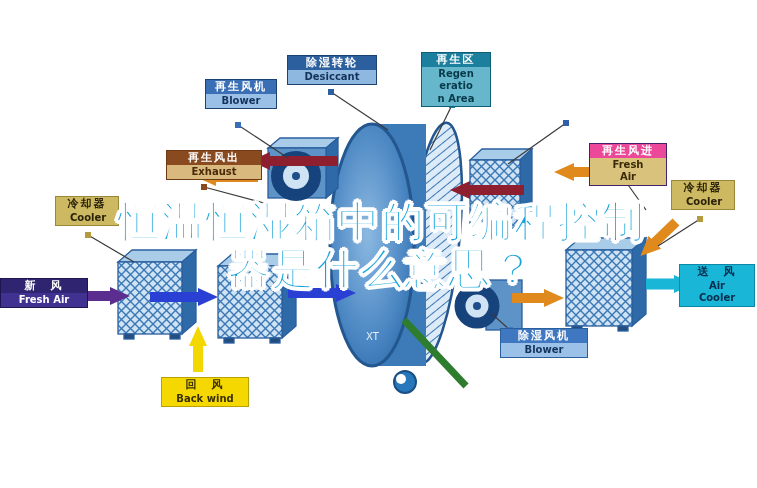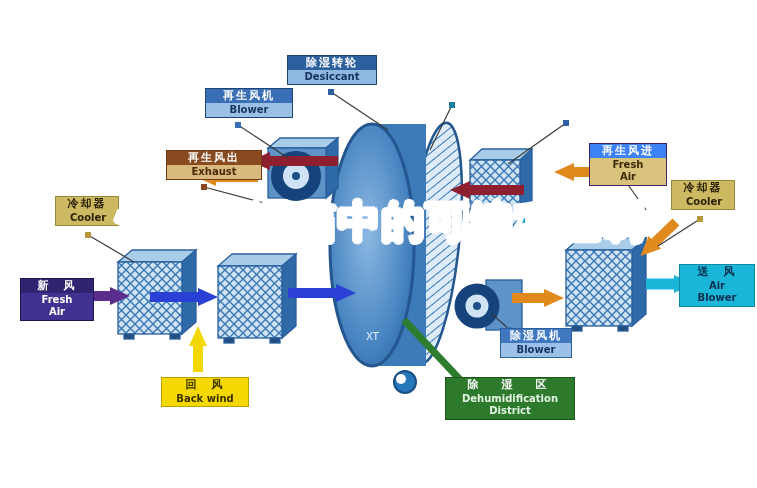--- a/index.html
+++ b/index.html
@@ -21,21 +21,21 @@
   .tone-regenarea{border:1px solid #0f5e78}
   .tone-regenarea .zh{background:#1d7f9e;color:#fff}
   .tone-regenarea .en{background:#66b7cc;color:#083a4a;word-break:break-all;}
   .tone-bluebox{border:1px solid #1d4470}
   .tone-bluebox .zh{background:#3a6fb5;color:#fff}
   .tone-bluebox .en{background:#9bc0e6;color:#14335c}
   .tone-exhaust{border:1px solid #6e3a14}
   .tone-exhaust .zh{background:#8a4a1f;color:#fff}
   .tone-exhaust .en{background:#d9b97e;color:#4a2a08}
   .tone-regenin{border:1px solid #452368}
-  .tone-regenin .zh{background:#3b82f6;color:#fff}
+  .tone-regenin .zh{background:#ec4899;color:#fff}
   .tone-regenin .en{background:#d8c27c;color:#3a2a06}
   .tone-cooler{border:1px solid #9a8838}
   .tone-cooler .zh{background:#cdb961;color:#2a2208}
   .tone-cooler .en{background:#cdb961;color:#2a2208}
   .tone-freshair{border:1px solid #1e1650}
   .tone-freshair .zh{background:#2e2470;color:#fff}
   .tone-freshair .en{background:#413191;color:#fff}
   .tone-supply{border:1px solid #0d87a5}
   .tone-supply .zh{background:#19b6d8;color:#062c4e}
   .tone-supply .en{background:#19b6d8;color:#062c4e}
@@ -44,21 +44,21 @@
   .tone-backwind .en{background:#f5d800;color:#3a3000}
   .tone-dehblower{border:1px solid #2a5f9e}
   .tone-dehblower .zh{background:#3f78c0;color:#fff}
   .tone-dehblower .en{background:#9cc1e8;color:#14335c}
   .tone-dehdistrict{border:1px solid #1c541c}
   .tone-dehdistrict .zh{background:#2d7a2d;color:#fff;letter-spacing:6px}
   .tone-dehdistrict .en{background:#2d7a2d;color:#e2f3e2}
   
   .headline{
     position:absolute;left:0;right:0;top:198px;z-index:5;text-align:center;
-    font-weight:bold;font-size:42px;line-height:47px;letter-spacing:2px;
+    font-weight:normal;font-size:42px;line-height:47px;letter-spacing:2px;
     color:#17a3da;
     -webkit-text-stroke:2px #ffffff;
     text-shadow:
       -2px -2px 0 #fff, 2px -2px 0 #fff, -2px 2px 0 #fff, 2px 2px 0 #fff,
       0 -3px 0 #fff, 0 3px 0 #fff, -3px 0 0 #fff, 3px 0 0 #fff;
     padding-left: 7px;
   }
 </style>
 </head>
 <body>
@@ -190,22 +190,26 @@
       <rect x="697" y="216" width="6" height="6" fill="#b49b3e"></rect>
       <rect x="507" y="327" width="6" height="6" fill="#3f78c0"></rect>
     </g>
   </svg>
 
   <div class="lbl tone-desiccant" style="left:287px;top:55px;width:90px">
     <div class="zh">除湿转轮</div>
     <div class="en">Desiccant</div>
   </div>
 
-
-  <div class="lbl tone-bluebox" style="left:205px;top:88px;width:88px">
+  <div class="lbl tone-regenarea" style="left:421px;top:52px;width:70px">
+    <div class="zh">再生区</div>
+    <div class="en">Regeneration Area</div>
+  </div>
+
+  <div class="lbl tone-bluebox" style="left:205px;top:79px;width:72px">
     <div class="zh">再生风机</div>
     <div class="en">Blower</div>
   </div>
 
 
   <div class="lbl tone-exhaust" style="left:166px;top:150px;width:96px">
     <div class="zh">再生风出</div>
     <div class="en">Exhaust</div>
   </div>
 
@@ -217,42 +221,39 @@
   <div class="lbl tone-cooler" style="left:55px;top:196px;width:64px">
     <div class="zh">冷却器</div>
     <div class="en">Cooler</div>
   </div>
 
   <div class="lbl tone-cooler" style="left:671px;top:180px;width:64px">
     <div class="zh">冷却器</div>
     <div class="en">Cooler</div>
   </div>
 
-  <div class="lbl tone-freshair" style="left:20px;top:278px;width:74px">
+  <div class="lbl tone-freshair" style="left:0;top:278px;width:88px">
     <div class="zh">新　风</div>
     <div class="en">Fresh Air</div>
   </div>
 
   <div class="lbl tone-supply" style="left:679px;top:264px;width:76px">
     <div class="zh">送　风</div>
-    <div class="en">Air Blower</div>
+    <div class="en">Air Cooler</div>
   </div>
 
   <div class="lbl tone-backwind" style="left:161px;top:377px;width:88px">
     <div class="zh">回　风</div>
     <div class="en">Back wind</div>
   </div>
 
-  <div class="lbl tone-dehblower" style="left:500px;top:328px;width:72px">
+  <div class="lbl tone-dehblower" style="left:500px;top:328px;width:88px">
     <div class="zh">除湿风机</div>
     <div class="en">Blower</div>
   </div>
 
-  <div class="lbl tone-dehdistrict" style="left:445px;top:377px;width:130px">
-    <div class="zh">除　湿　区</div>
-    <div class="en">Dehumidification District</div>
-  </div>
 
   <div class="headline">
     <div>恒温恒湿箱中的可编程控制</div>
+    <div>器是什么意思？</div>
   </div>
 
 </div>
 
 </body></html>

